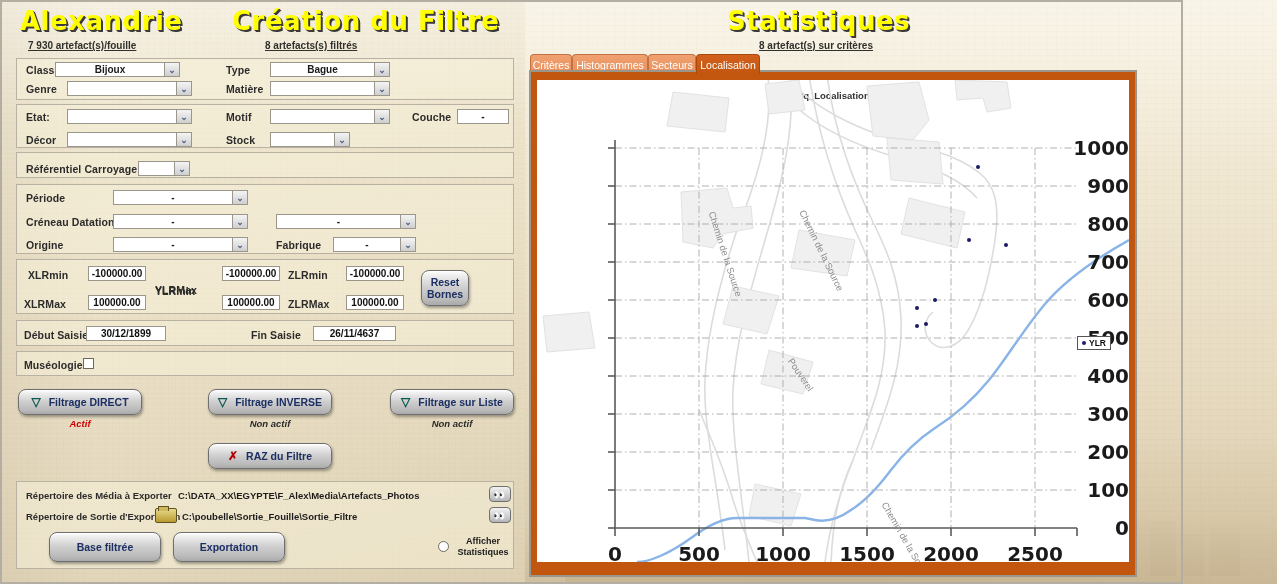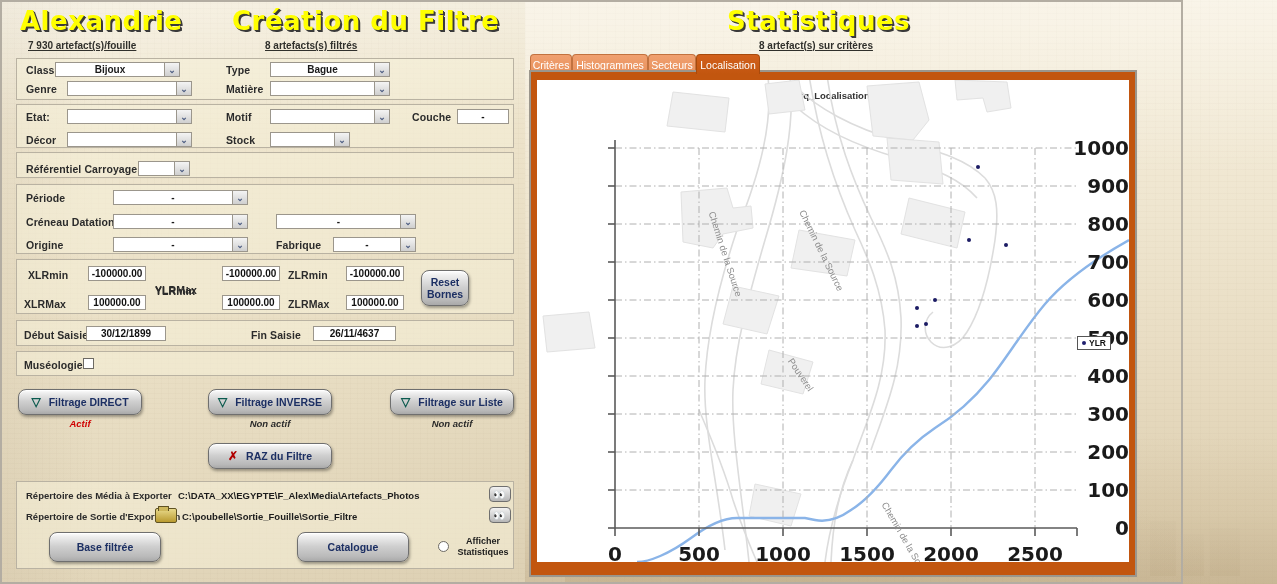--- a/index.html
+++ b/index.html
@@ -353,22 +353,22 @@
   <div class="binoc" style="left:489px; top:486px;">👀</div>
 
   <div class="pathlbl" style="left:26px; top:511px;">Répertoire de Sortie d'Exportation</div>
   <div class="folder" style="left:155px; top:508px;"></div>
   <div class="pathval" style="left:182px; top:511px;text-align:right;">C:\poubelle\Sortie_Fouille\Sortie_Filtre</div>
   <div class="binoc" style="left:489px; top:507px;">👀</div>
 
   <div class="btn3d" style="left:49px; top:532px; width:112px; height:30px;">
     <span>Base filtrée</span>
   </div>
-  <div class="btn3d" style="left:297px; top:532px; width:112px; height:30px;">
-    <span>Catalogue</span>
+  <div class="btn3d" style="left:173px; top:532px; width:112px; height:30px;">
+    <span>Exportation</span>
   </div>
 
   <div class="radio" style="left:438px; top:541px;"></div>
   <div class="radiolbl" style="left:452px; top:536px; width:62px;">Afficher</div>
   <div class="radiolbl" style="left:452px; top:547px; width:62px;">Statistiques</div>
 
   <div class="hdr" style="left:727px; top:6px;">Statistiques</div>
   <div class="subhdr" style="left:750px; top:40px;padding-left:9px;">8 artefact(s) sur critères</div>
 
   <div class="tab" style="left:530px; width:42px;">

